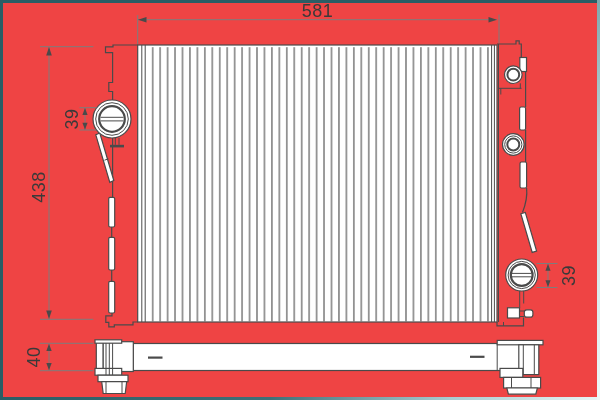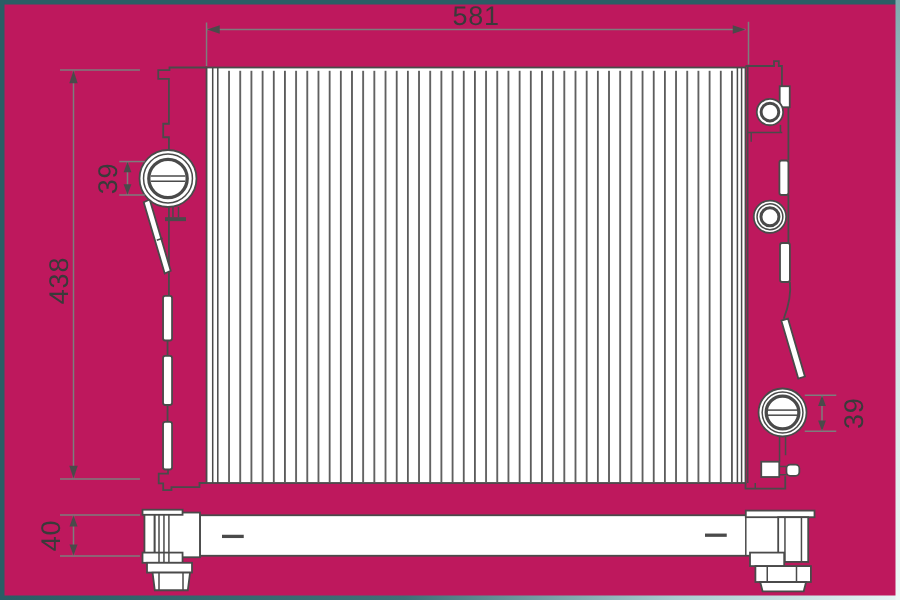--- a/index.html
+++ b/index.html
@@ -1,19 +1,19 @@
 <!DOCTYPE html>
 <html><head>
 <meta charset="utf-8">
 <style>
   html,body{margin:0;padding:0;background:#ffffff;}
   #page{
     position:relative;
     width:600px;height:400px;
-    background:#be185d;
+    background:#ef4444;
     overflow:hidden;
     font-family:"Liberation Sans", sans-serif;
   }
   #drawing-svg{position:absolute;left:0;top:0;}
   .frame{position:absolute;pointer-events:none;}
   .frame-top{left:0;top:0;width:600px;height:3px;background:#2a5d65;}
   .frame-left{left:0;top:0;width:3px;height:400px;background:#2a5d65;}
   .frame-bottom{left:0;bottom:0;width:600px;height:3px;
     background:linear-gradient(to right,#2a5d65 0%,#3f7077 45%,#a8ccd0 75%,#e8f4f5 100%);}
   .frame-right{right:0;top:0;width:3px;height:400px;

